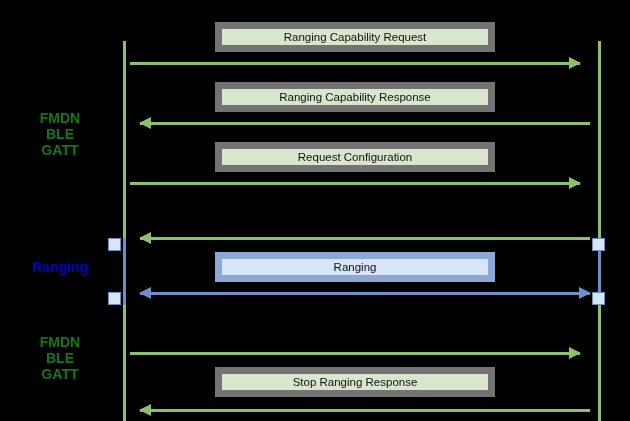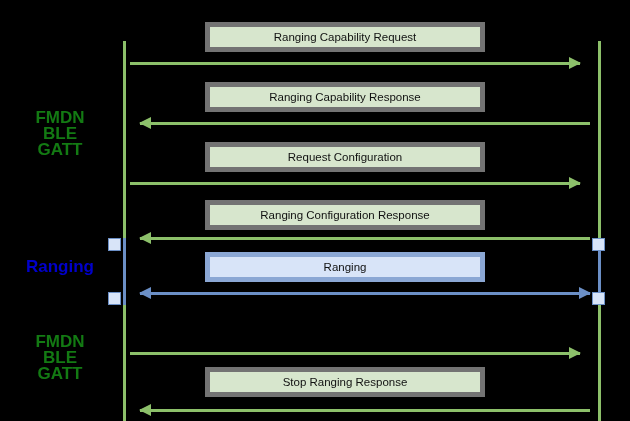--- a/index.html
+++ b/index.html
@@ -2,37 +2,37 @@
 <html><head>
 <meta charset="utf-8">
 <style>
   html,body{margin:0;padding:0;background:#000;}
   #stage{
     position:relative;width:630px;height:421px;background:#000;overflow:hidden;
     font-family:"Liberation Sans","DejaVu Sans",sans-serif;
   }
   .lifeline{position:absolute;width:3px;background:#8cc06a;}
   .msgbox{
-    position:absolute;left:205px;width:280px;height:30px;
-    border:5px solid #737373;background:#d7e6cd;
+    position:absolute;left:215px;width:280px;height:30px;
+    border:7px solid #737373;background:#d7e6cd;
     display:flex;align-items:center;justify-content:center;
     font-size:11.5px;color:#111;box-sizing:border-box;
   }
   .msgbox.blue{background:#d8e4f8;border-color:#8ba7d4;}
   .arrow{position:absolute;height:3px;}
   .arrow.green{background:#8cc06a;}
   .arrow.blue{background:#6b8fc6;}
   .head{position:absolute;width:0;height:0;top:-5px;}
   .head.right{right:-1px;border-left:12px solid #8cc06a;border-top:6.5px solid transparent;border-bottom:6.5px solid transparent;}
   .head.left{left:-1px;border-right:12px solid #8cc06a;border-top:6.5px solid transparent;border-bottom:6.5px solid transparent;}
   .arrow.blue .head.right{border-left-color:#6b8fc6;}
   .arrow.blue .head.left{border-right-color:#6b8fc6;}
   .act{position:absolute;width:3px;background:#6b8fc6;}
   .marker{position:absolute;width:13px;height:13px;background:#d8e4f8;border:1px solid #6b8fc6;box-sizing:border-box;}
-  .sidelabel{position:absolute;text-align:center;font-size:17px;font-weight:bold;line-height:16px;}
+  .sidelabel{position:absolute;text-align:center;font-size:14px;font-weight:bold;line-height:16px;}
   .sidelabel.green{color:#137a13;}
   .sidelabel.blue{color:#0000cc;}
 </style>
 </head>
 <body>
 
 <div id="stage">
 
   <div class="lifeline" style="left:123px;top:41px;height:380px;"></div>
   <div class="lifeline" style="left:598px;top:41px;height:380px;"></div>
@@ -66,21 +66,20 @@
   <div class="msgbox" style="top:82px;">Ranging Capability Response</div>
   <div class="arrow green" style="left:140px;width:450px;top:122px;">
     <span class="head left"></span>
   </div>
 
   <div class="msgbox" style="top:142px;">Request Configuration</div>
   <div class="arrow green" style="left:130px;width:450px;top:182px;">
     <span class="head right"></span>
   </div>
 
-  <div class="msgbox" style="top:200px;">Ranging Configuration Response</div>
   <div class="arrow green" style="left:140px;width:450px;top:237px;">
     <span class="head left"></span>
   </div>
 
   <div class="msgbox blue" style="top:252px;">Ranging</div>
   <div class="arrow blue" style="left:140px;width:450px;top:292px;">
     <span class="head left"></span>
     <span class="head right"></span>
   </div>
 

